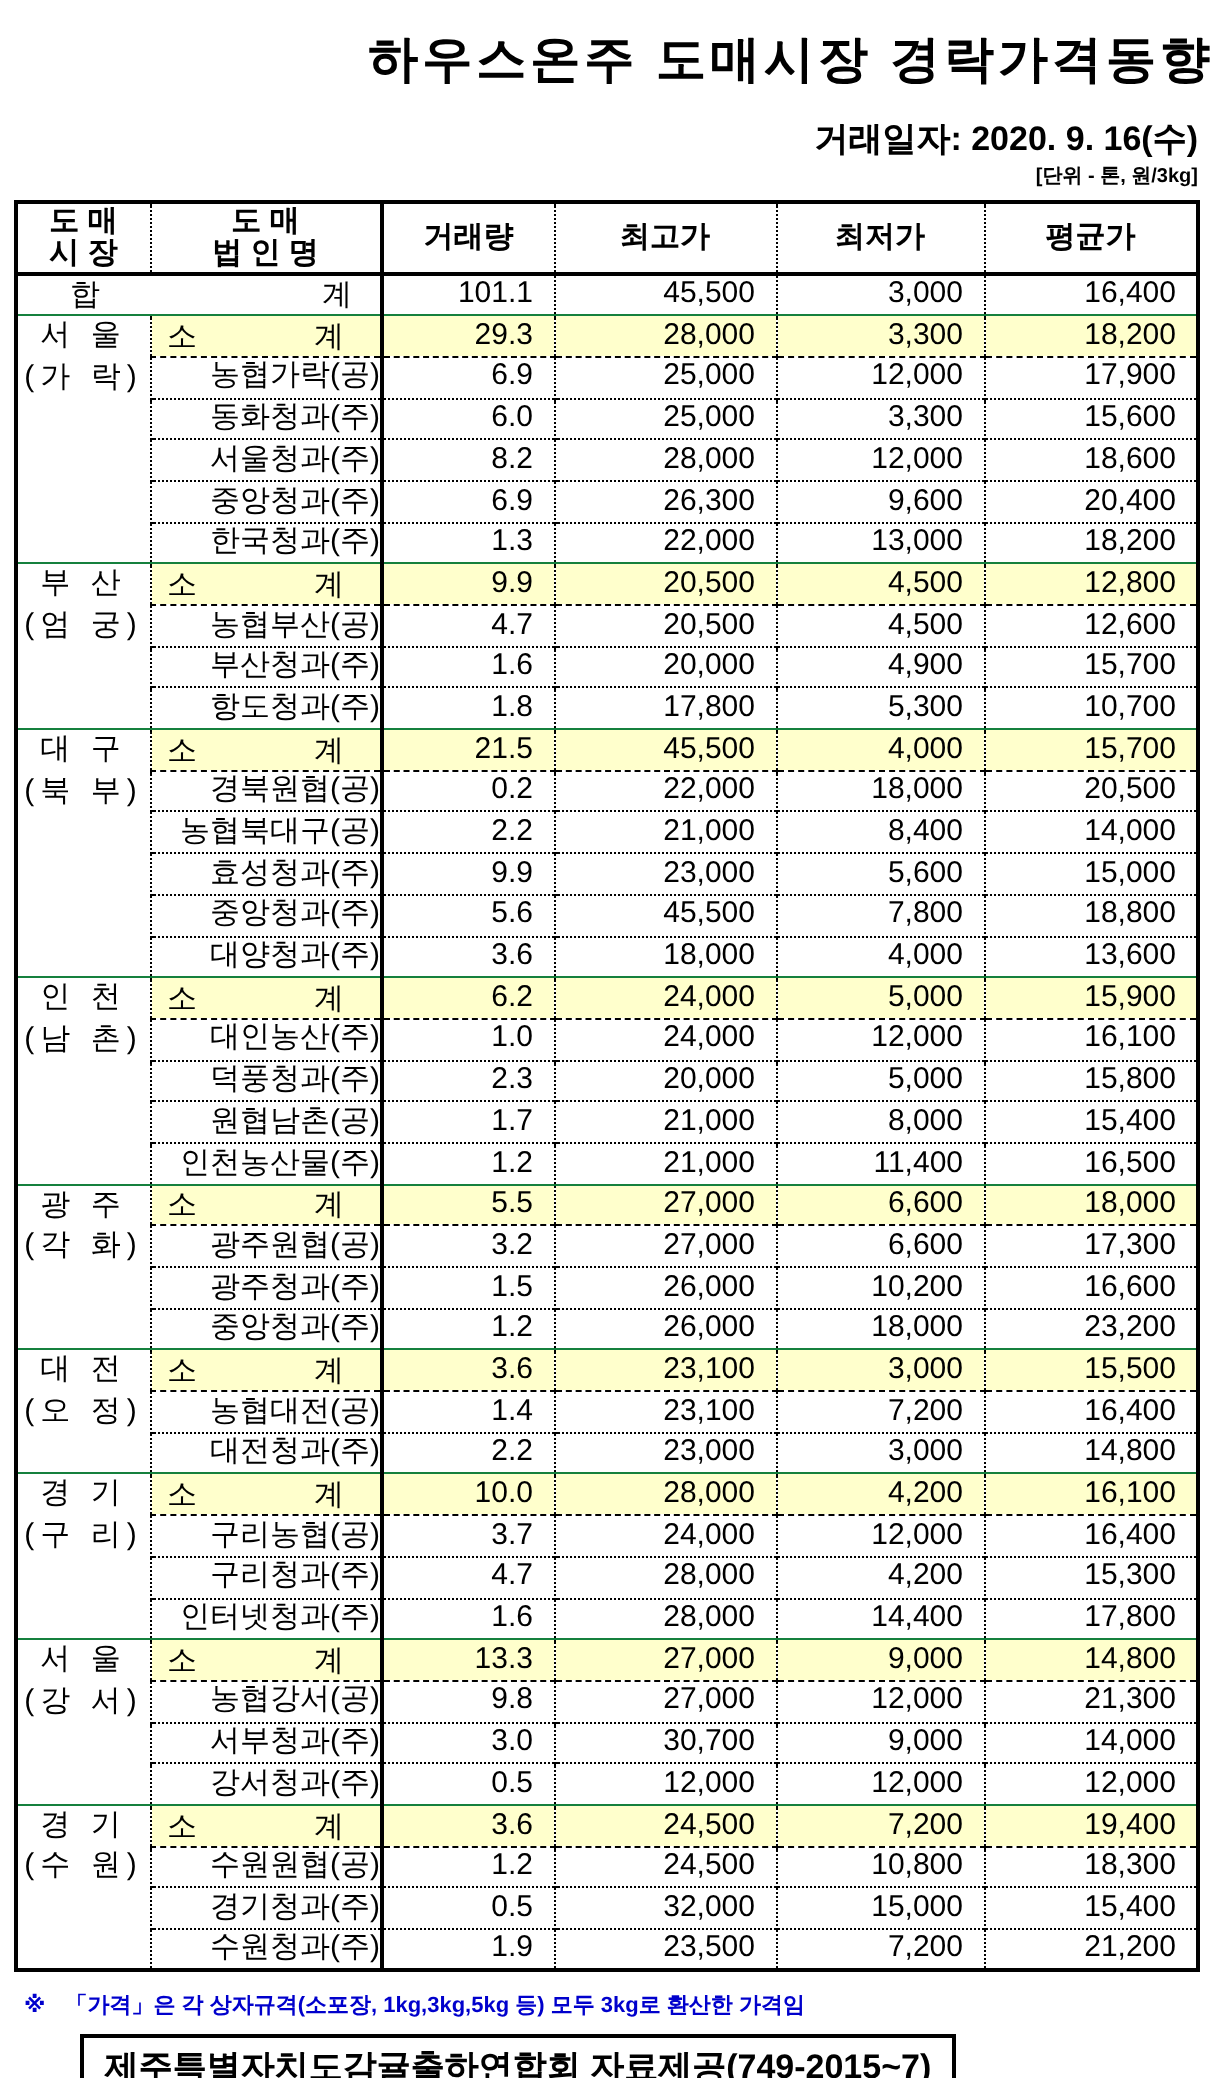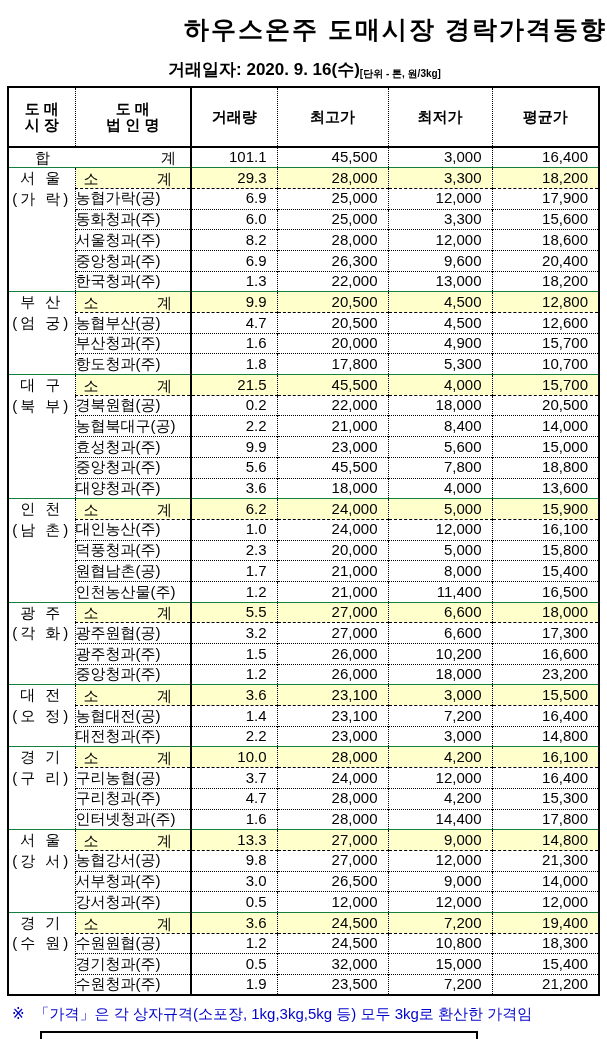--- a/index.html
+++ b/index.html
@@ -6,58 +6,58 @@
   body{
     width:607px;height:1039px;background:#ffffff;color:#000;
     font-family:"Liberation Sans","DejaVu Sans",sans-serif;
     position:relative;overflow:hidden;
   }
   .title{
     text-align:right;font-size:25px;font-weight:bold;
     padding-top:13px;letter-spacing:2px;white-space:nowrap;
   }
   .info-row{
-    display:flex;justify-content:center;align-items:flex-end;
-    margin:12px 8px 5px 10px;font-weight:bold;
+    display:flex;justify-content:flex-start;align-items:flex-end;
+    margin:12px 8px 5px 10px;font-weight:bold;flex-direction:column;
   }
   .date-label{font-size:17px;}
   .unit-label{font-size:10px;}
   table.price{
     border-collapse:collapse;table-layout:fixed;
     margin:0 auto;width:591px;border:2px solid #000;
   }
   table.price col.c1{width:67px;}
   table.price col.c2{width:116px;}
   table.price col.c3{width:86px;}
   table.price col.c4{width:111px;}
   table.price col.c5{width:104px;}
   table.price col.c6{width:107px;}
   th,td{
     font-size:15px;line-height:1.1;padding:0;
     border-left:1px dotted #000;overflow:hidden;white-space:nowrap;
   }
   th{font-weight:bold;vertical-align:middle;border-bottom:2px solid #000;}
-  thead tr{height:60px;}
+  thead tr{height:36px;}
   tbody tr{height:20.7px;}
   .solid-left{border-left:2px solid #000 !important;}
   td.num{text-align:right;padding-right:10px;}
-  td.name{text-align:left;}
+  td.name{text-align:right;}
   td.mkt{
     vertical-align:top;text-align:center;line-height:20.5px;
     letter-spacing:3px;background:#fff;
   }
   tr.total-row td{border-top:none;}
   .spread{display:flex;justify-content:space-between;}
   td.total-cell .spread{padding:2px 14px 0 26px;}
   td.sub-label .spread{padding:2px 18px 0 8px;}
   tr.sub-row td{border-top:1px solid #15803d;border-bottom:1px dashed #000;}
   tr.sub-row td.yel{background:#FFFFCC;}
   tr.co-row td{border-top:1px dotted #000;}
   .footnote{
-    margin:9px 0 0 12px;color:#0000CC;font-weight:normal;font-size:15px;
+    margin:9px 0 0 12px;color:#0000CC;font-weight:bold;font-size:11px;
     white-space:nowrap;
   }
   .footnote .mark{margin-right:10px;}
   .provider-box{
     margin:7px 0 0 40px;width:434px;border:2px solid #000;
     text-align:center;font-weight:bold;font-size:17px;padding:3px 0 4px 0;
   }
 </style>
 </head>
 <body>
@@ -438,21 +438,21 @@
     <tr class="co-row">
         <td class="name">농협강서(공)</td>
         <td class="num solid-left">9.8</td>
         <td class="num">27,000</td>
         <td class="num">12,000</td>
         <td class="num">21,300</td>
       </tr>
     <tr class="co-row">
         <td class="name">서부청과(주)</td>
         <td class="num solid-left">3.0</td>
-        <td class="num">26,500</td>
+        <td class="num">30,700</td>
         <td class="num">9,000</td>
         <td class="num">14,000</td>
       </tr>
     <tr class="co-row">
         <td class="name">강서청과(주)</td>
         <td class="num solid-left">0.5</td>
         <td class="num">12,000</td>
         <td class="num">12,000</td>
         <td class="num">12,000</td>
       </tr>

